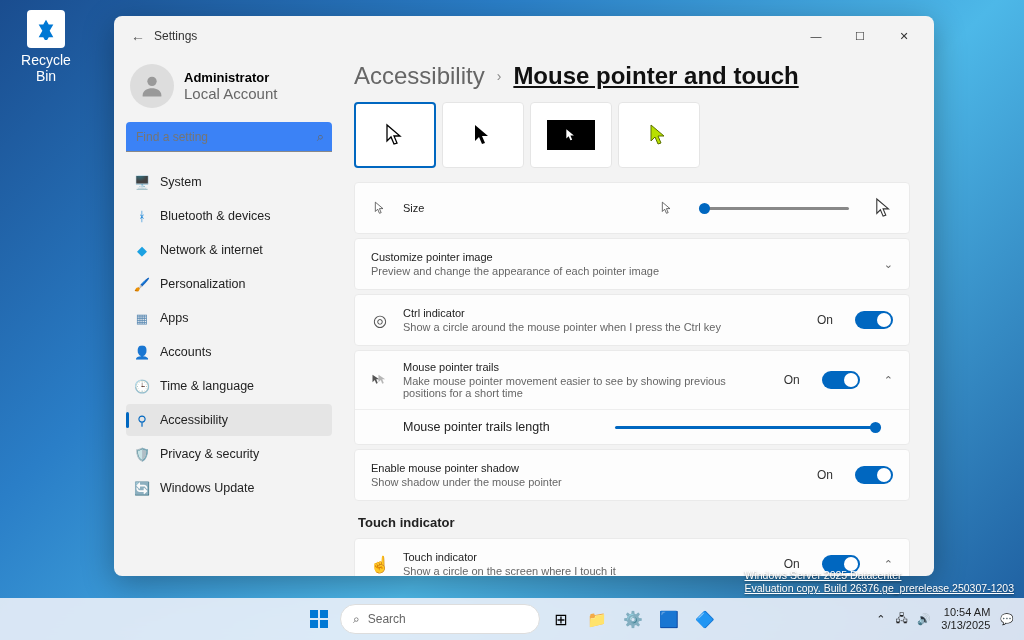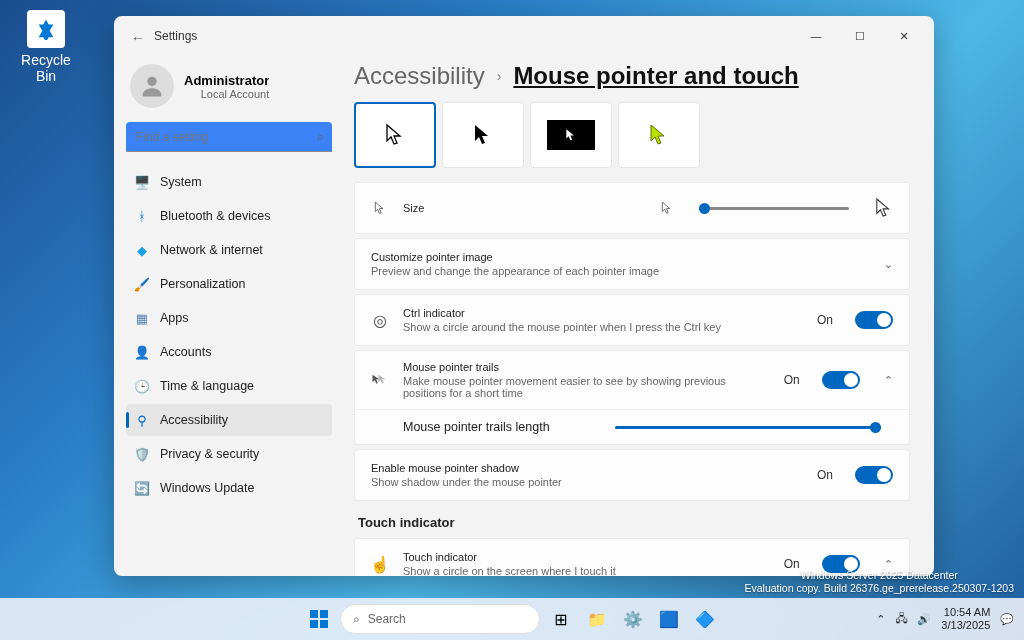--- a/index.html
+++ b/index.html
@@ -20,21 +20,21 @@
 .titlebar .back { width: 32px; text-align: center; color: #555; font-size: 14px; cursor: pointer; }
 .titlebar .title { font-size: 12px; color: #333; }
 .titlebar .spacer { flex: 1; }
 .winbtn { width: 44px; height: 30px; display: flex; align-items: center; justify-content: center; color: #333; font-size: 11px; cursor: pointer; }
 
 .body { flex: 1; display: flex; overflow: hidden; }
 .sidebar { width: 230px; padding: 0 12px; display: flex; flex-direction: column; }
 .account { display: flex; align-items: center; gap: 10px; padding: 8px 4px 14px; }
 .avatar { width: 44px; height: 44px; border-radius: 50%; background: #ddd; display: flex; align-items: center; justify-content: center; }
 .account .name { font-size: 13px; font-weight: 600; }
-.account .sub { font-size: 11px; color: #666; text-align: right; }
+.account .sub { font-size: 15px; color: #666; }
 .search { position: relative; margin-bottom: 14px; }
 .search input { width: 100%; height: 30px; border: none; border-bottom: 1px solid #888; background: #3b82f6; padding: 0 28px 0 10px; font-size: 12px; border-radius: 4px 4px 0 0; }
 .search .sicon { position: absolute; right: 8px; top: 7px; color: #666; font-size: 13px; }
 .nav { display: flex; flex-direction: column; gap: 2px; }
 .nav-item { display: flex; align-items: center; gap: 10px; height: 32px; padding: 0 8px; border-radius: 4px; font-size: 12.5px; color: #222; cursor: pointer; }
 .nav-item.active { background: #e5e5e5; position: relative; }
 .nav-item.active::before { content: ""; position: absolute; left: 0; top: 8px; bottom: 8px; width: 3px; background: #0067c0; border-radius: 2px; }
 .nav-icon { width: 16px; height: 16px; display: flex; align-items: center; justify-content: center; font-size: 13px; }
 
 .content { flex: 1; padding: 6px 24px 0 10px; overflow-y: auto; }
@@ -68,21 +68,21 @@
 .sub-row .label { font-size: 12.5px; color: #222; flex: 0 0 200px; }
 
 .section-head { font-size: 13px; font-weight: 600; color: #222; margin: 14px 0 8px 4px; }
 
 .taskbar { position: absolute; bottom: 0; left: 0; right: 0; height: 42px; background: rgba(235,240,248,0.9); backdrop-filter: blur(8px); display: flex; align-items: center; justify-content: center; gap: 6px; }
 .taskbar .tb-item { width: 30px; height: 30px; display: flex; align-items: center; justify-content: center; border-radius: 4px; cursor: pointer; font-size: 16px; }
 .taskbar .tb-search { width: 200px; height: 30px; background: #fff; border-radius: 15px; display: flex; align-items: center; padding: 0 12px; gap: 8px; font-size: 12px; color: #666; border: 1px solid #ddd; }
 .tray { position: absolute; right: 10px; display: flex; align-items: center; gap: 10px; color: #222; font-size: 11px; }
 .tray .time { text-align: right; line-height: 1.2; }
 
-.watermark { position: absolute; right: 10px; bottom: 44px; color: #fff; font-size: 10.5px; text-align: center; line-height: 1.3; text-shadow: 0 1px 2px rgba(0,0,0,0.5); }
+.watermark { position: absolute; right: 10px; bottom: 44px; color: #fff; font-size: 10.5px; text-align: left; line-height: 1.3; text-shadow: 0 1px 2px rgba(0,0,0,0.5); text-decoration: underline; }
 
 svg.cursor { width: 20px; height: 24px; }
 svg.cursor-sm { width: 12px; height: 14px; }
 </style>
 </head>
 <body>
 
 <div class="desktop-icon">
   <div class="bin">
     <svg width="22" height="22" viewBox="0 0 24 24">

